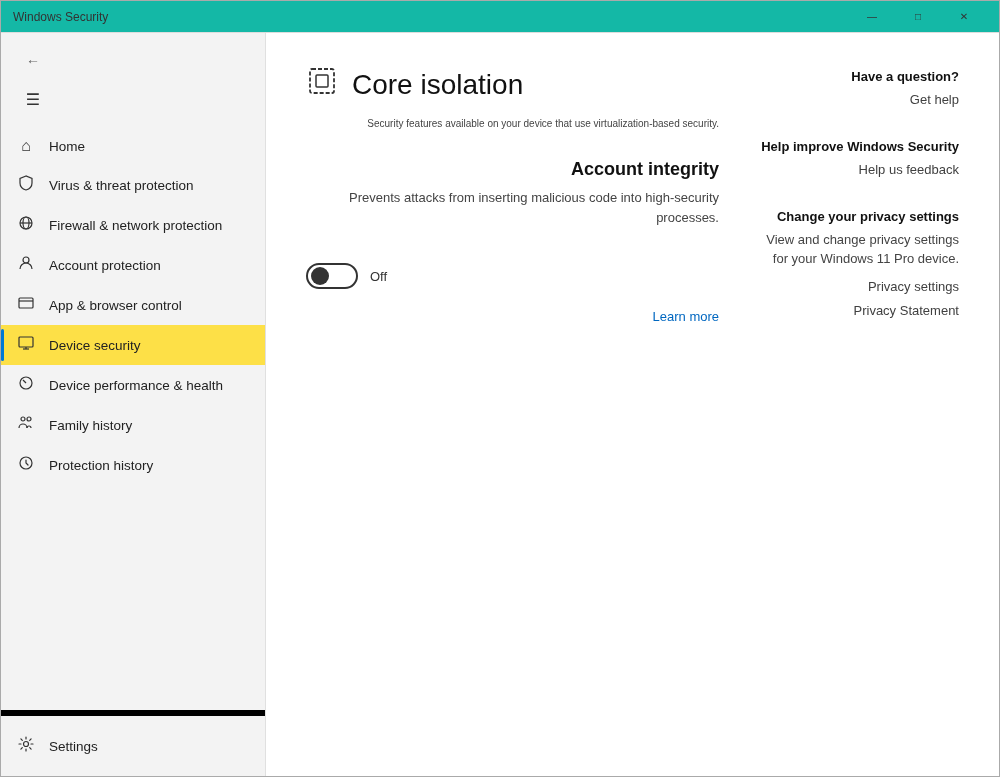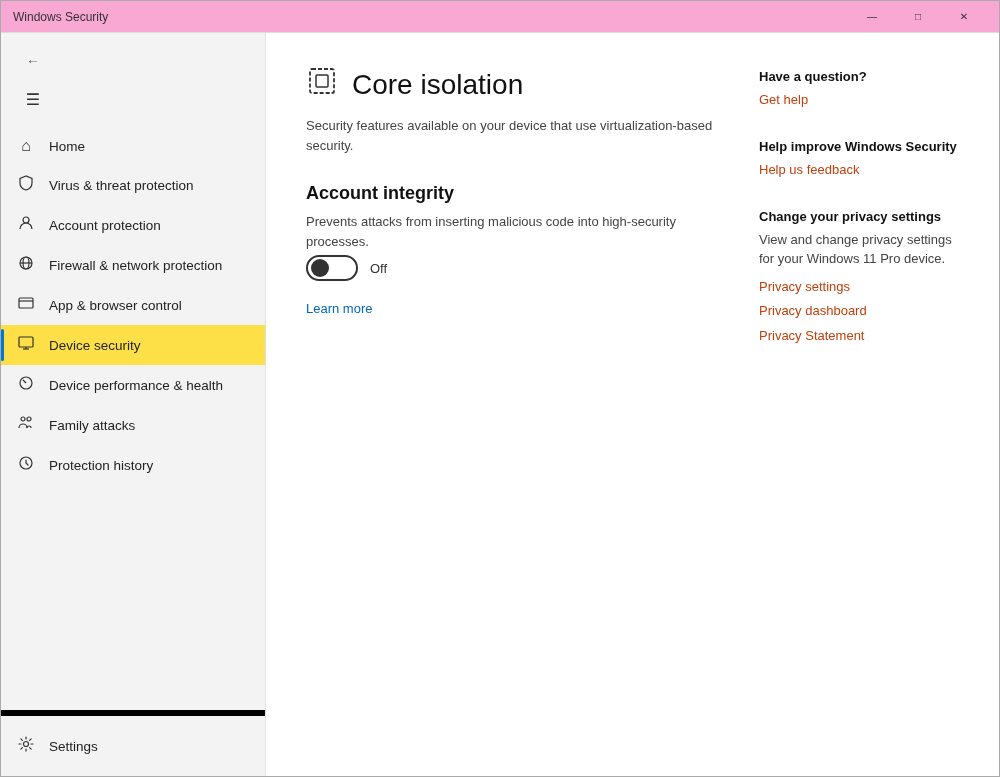--- a/index.html
+++ b/index.html
@@ -19,21 +19,21 @@
       background: #ffffff;
       border: 1px solid #aaa;
       display: flex;
       flex-direction: column;
       box-shadow: 0 2px 12px rgba(0,0,0,0.2);
     }
 
     
     .title-bar {
       height: 32px;
-      background: #f9a8d4;
+      background: #14b8a6;
       display: flex;
       align-items: center;
       padding: 0 12px;
       border-bottom: 1px solid #ddd;
       flex-shrink: 0;
     }
 
     .title-bar-title {
       font-size: 12px;
       color: #333;
@@ -150,20 +150,21 @@
     }
 
     
     .main-content {
       flex: 1;
       background: #ffffff;
       padding: 32px 40px 32px 40px;
       overflow-y: auto;
       display: flex;
       gap: 40px;
+      text-align: right;
     }
 
     .content-left {
       flex: 1;
     }
 
     .page-header {
       display: flex;
       align-items: center;
       gap: 14px;
@@ -175,38 +176,38 @@
       color: #333;
     }
 
     .page-title {
       font-size: 28px;
       font-weight: 300;
       color: #111;
     }
 
     .page-subtitle {
-      font-size: 13px;
+      font-size: 10px;
       color: #444;
       margin-bottom: 28px;
       line-height: 1.5;
       max-width: 460px;
     }
 
     .section-title {
       font-size: 18px;
       font-weight: 600;
       color: #111;
       margin-bottom: 8px;
     }
 
     .section-desc {
       font-size: 13px;
       color: #444;
-      margin-bottom: 4px;
+      margin-bottom: 36px;
       line-height: 1.5;
       max-width: 440px;
     }
 
     
     .toggle-row {
       display: flex;
       align-items: center;
       gap: 12px;
       margin-bottom: 18px;
@@ -260,21 +261,21 @@
 
     .right-section-title {
       font-size: 13px;
       font-weight: 600;
       color: #111;
       margin-bottom: 6px;
     }
 
     .right-link {
       display: block;
-      color: #c2410c;
+      color: #404040;
       font-size: 13px;
       cursor: pointer;
       text-decoration: none;
       margin-bottom: 4px;
       line-height: 1.6;
     }
 
     .right-desc {
       font-size: 13px;
       color: #444;
@@ -320,36 +321,36 @@
             <svg width="16" height="16" viewBox="0 0 16 16" fill="none">
               <path d="M8 1L2 3.5v4.5c0 3.5 2.5 6 6 7 3.5-1 6-3.5 6-7V3.5L8 1z" stroke="#333" stroke-width="1.2" fill="none"></path>
             </svg>
           </span>
           <span>Virus &amp; threat protection</span>
         </div>
 
         <div class="nav-item">
           <span class="nav-icon">
             <svg width="16" height="16" viewBox="0 0 16 16" fill="none">
-              <circle cx="8" cy="5" r="3" stroke="#333" stroke-width="1.2"></circle>
-              <path d="M2 14c0-3.3 2.7-6 6-6s6 2.7 6 6" stroke="#333" stroke-width="1.2"></path>
-            </svg>
-          </span>
-          <span>Account protection</span>
-        </div>
-
-        <div class="nav-item">
-          <span class="nav-icon">
-            <svg width="16" height="16" viewBox="0 0 16 16" fill="none">
               <ellipse cx="8" cy="8" rx="6" ry="6" stroke="#333" stroke-width="1.2"></ellipse>
               <ellipse cx="8" cy="8" rx="3" ry="6" stroke="#333" stroke-width="1.2"></ellipse>
               <line x1="2" y1="8" x2="14" y2="8" stroke="#333" stroke-width="1.2"></line>
             </svg>
           </span>
           <span>Firewall &amp; network protection</span>
+        </div>
+
+        <div class="nav-item">
+          <span class="nav-icon">
+            <svg width="16" height="16" viewBox="0 0 16 16" fill="none">
+              <circle cx="8" cy="5" r="3" stroke="#333" stroke-width="1.2"></circle>
+              <path d="M2 14c0-3.3 2.7-6 6-6s6 2.7 6 6" stroke="#333" stroke-width="1.2"></path>
+            </svg>
+          </span>
+          <span>Account protection</span>
         </div>
 
         <div class="nav-item">
           <span class="nav-icon">
             <svg width="16" height="16" viewBox="0 0 16 16" fill="none">
               <rect x="1" y="3" width="14" height="10" rx="1" stroke="#333" stroke-width="1.2"></rect>
               <line x1="1" y1="6" x2="15" y2="6" stroke="#333" stroke-width="1.2"></line>
             </svg>
           </span>
           <span>App &amp; browser control</span>
@@ -378,21 +379,21 @@
 
         <div class="nav-item">
           <span class="nav-icon">
             <svg width="16" height="16" viewBox="0 0 16 16" fill="none">
               <circle cx="5" cy="4" r="2" stroke="#333" stroke-width="1.2"></circle>
               <circle cx="11" cy="4" r="2" stroke="#333" stroke-width="1.2"></circle>
               <path d="M1 13c0-2.2 1.8-4 4-4s4 1.8 4 4" stroke="#333" stroke-width="1.2"></path>
               <path d="M9 13c0-1.1.9-2 2-2s2 .9 2 2" stroke="#333" stroke-width="1.2"></path>
             </svg>
           </span>
-          <span>Family attacks</span>
+          <span>Family history</span>
         </div>
 
         <div class="nav-item">
           <span class="nav-icon">
             <svg width="16" height="16" viewBox="0 0 16 16" fill="none">
               <circle cx="8" cy="8" r="6" stroke="#333" stroke-width="1.2"></circle>
               <path d="M8 5v3l2 2" stroke="#333" stroke-width="1.2" stroke-linecap="round"></path>
             </svg>
           </span>
           <span>Protection history</span>
@@ -452,21 +453,20 @@
 
         <div class="right-section">
           <div class="right-section-title">Help improve Windows Security</div>
           <a class="right-link" href="#">Help us feedback</a>
         </div>
 
         <div class="right-section">
           <div class="right-section-title">Change your privacy settings</div>
           <p class="right-desc">View and change privacy settings for your Windows 11 Pro device.</p>
           <a class="right-link" href="#">Privacy settings</a>
-          <a class="right-link" href="#">Privacy dashboard</a>
           <a class="right-link" href="#">Privacy Statement</a>
         </div>
 
       </div>
     </div>
 
   </div>
 </div>
 
 </body></html>

